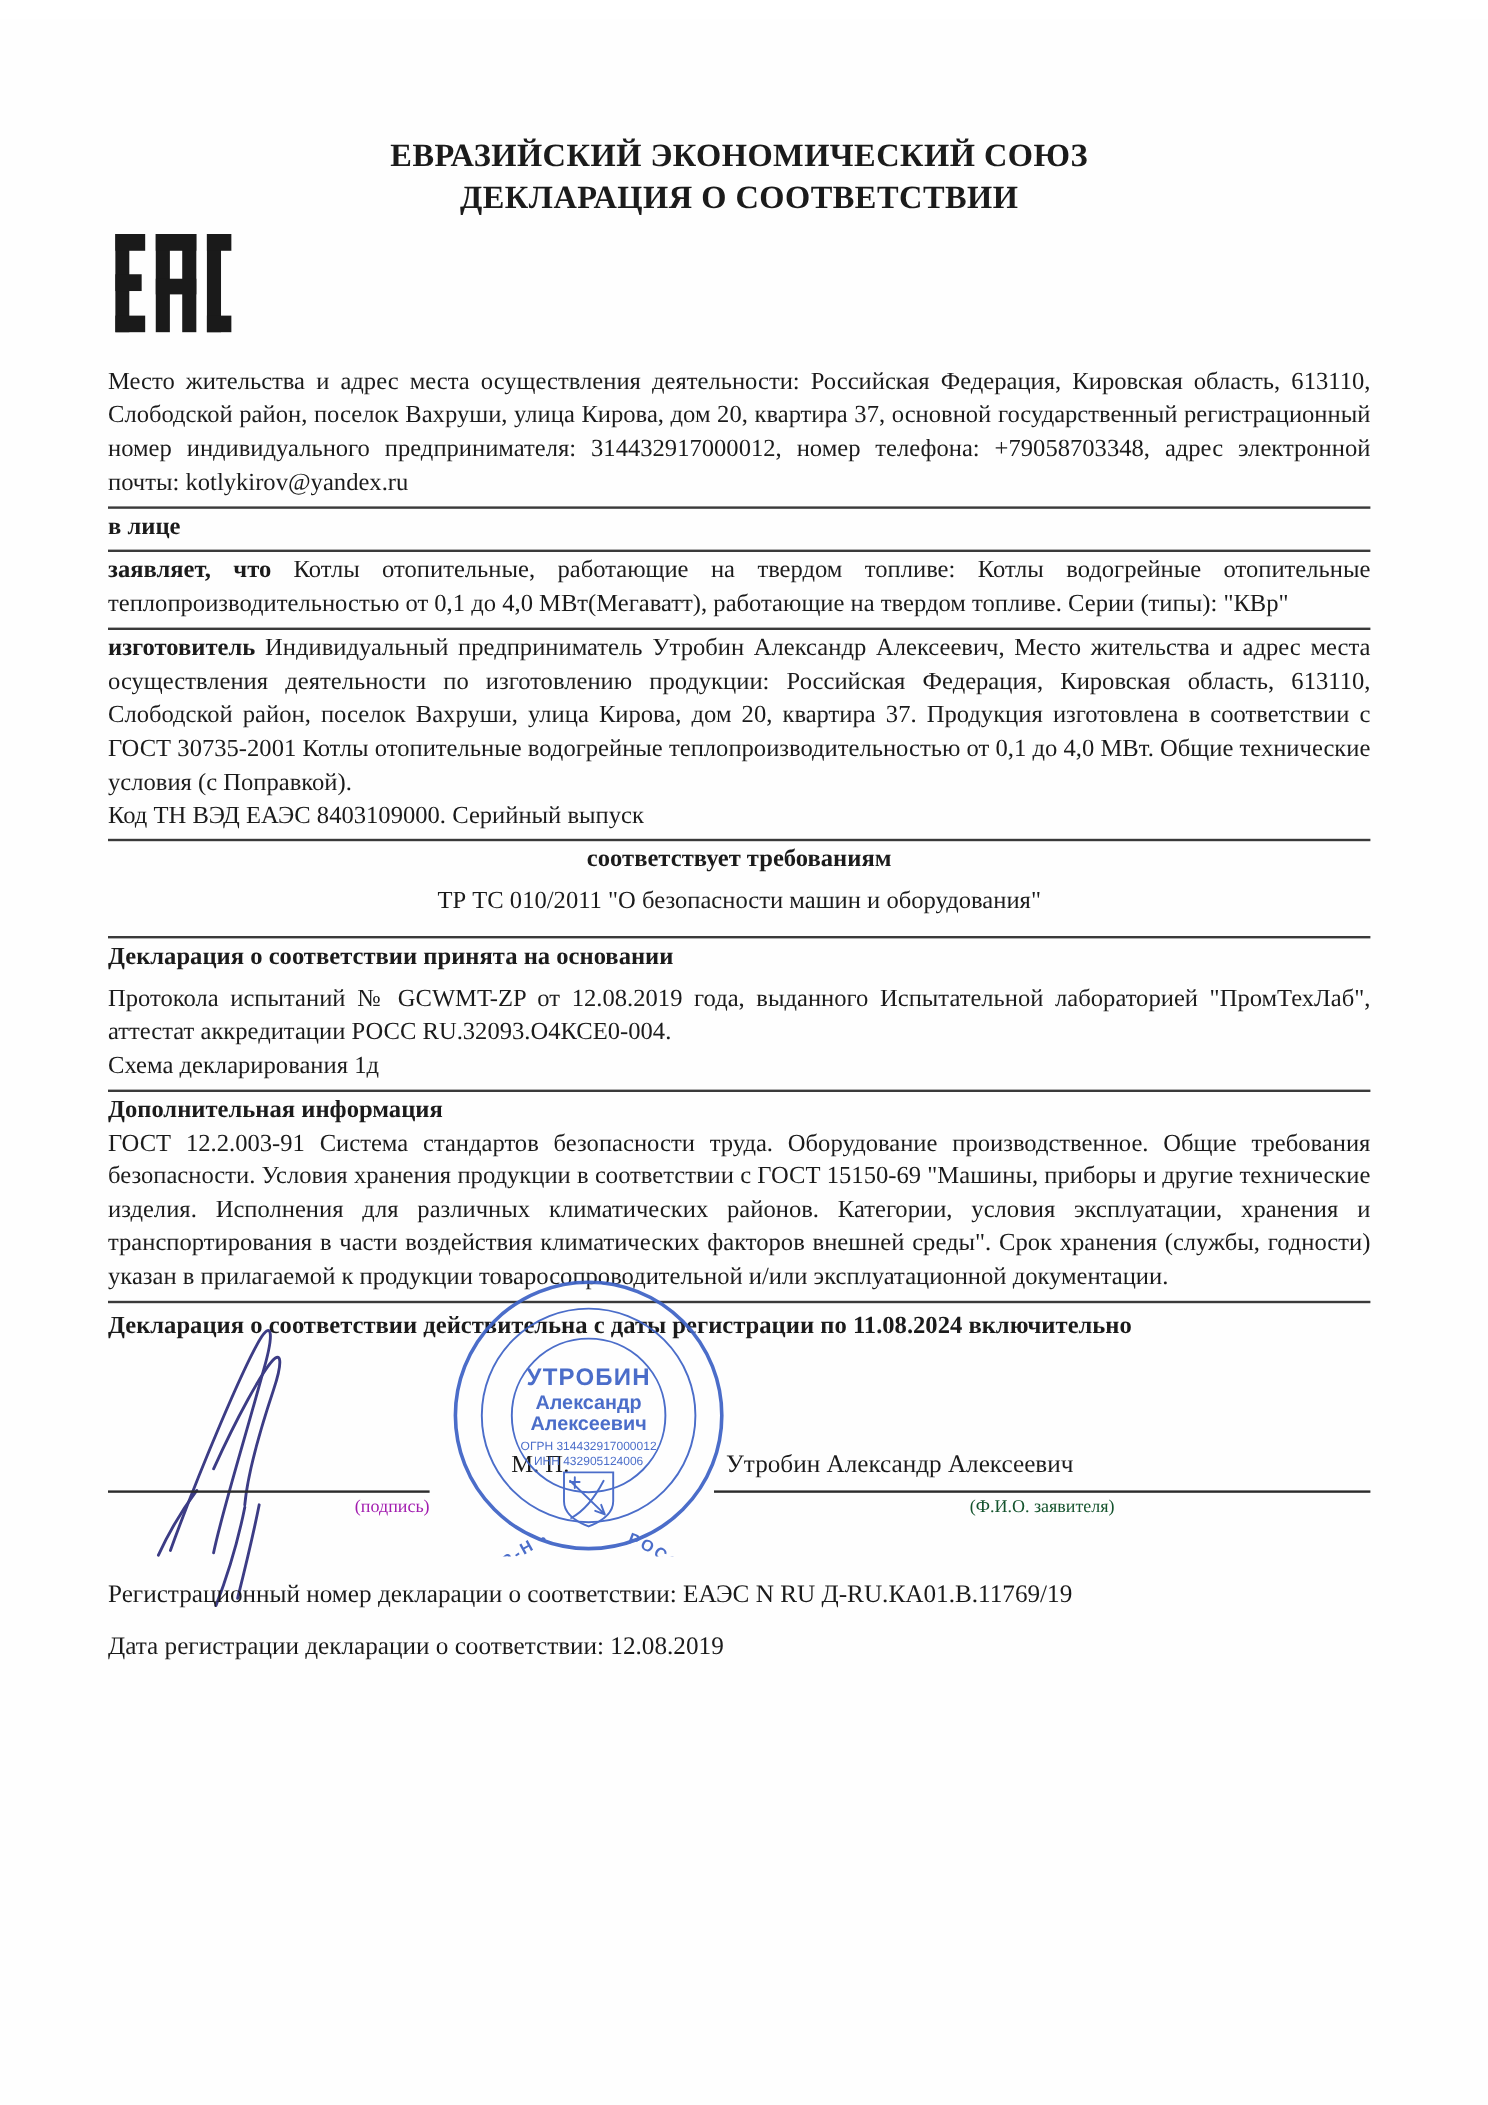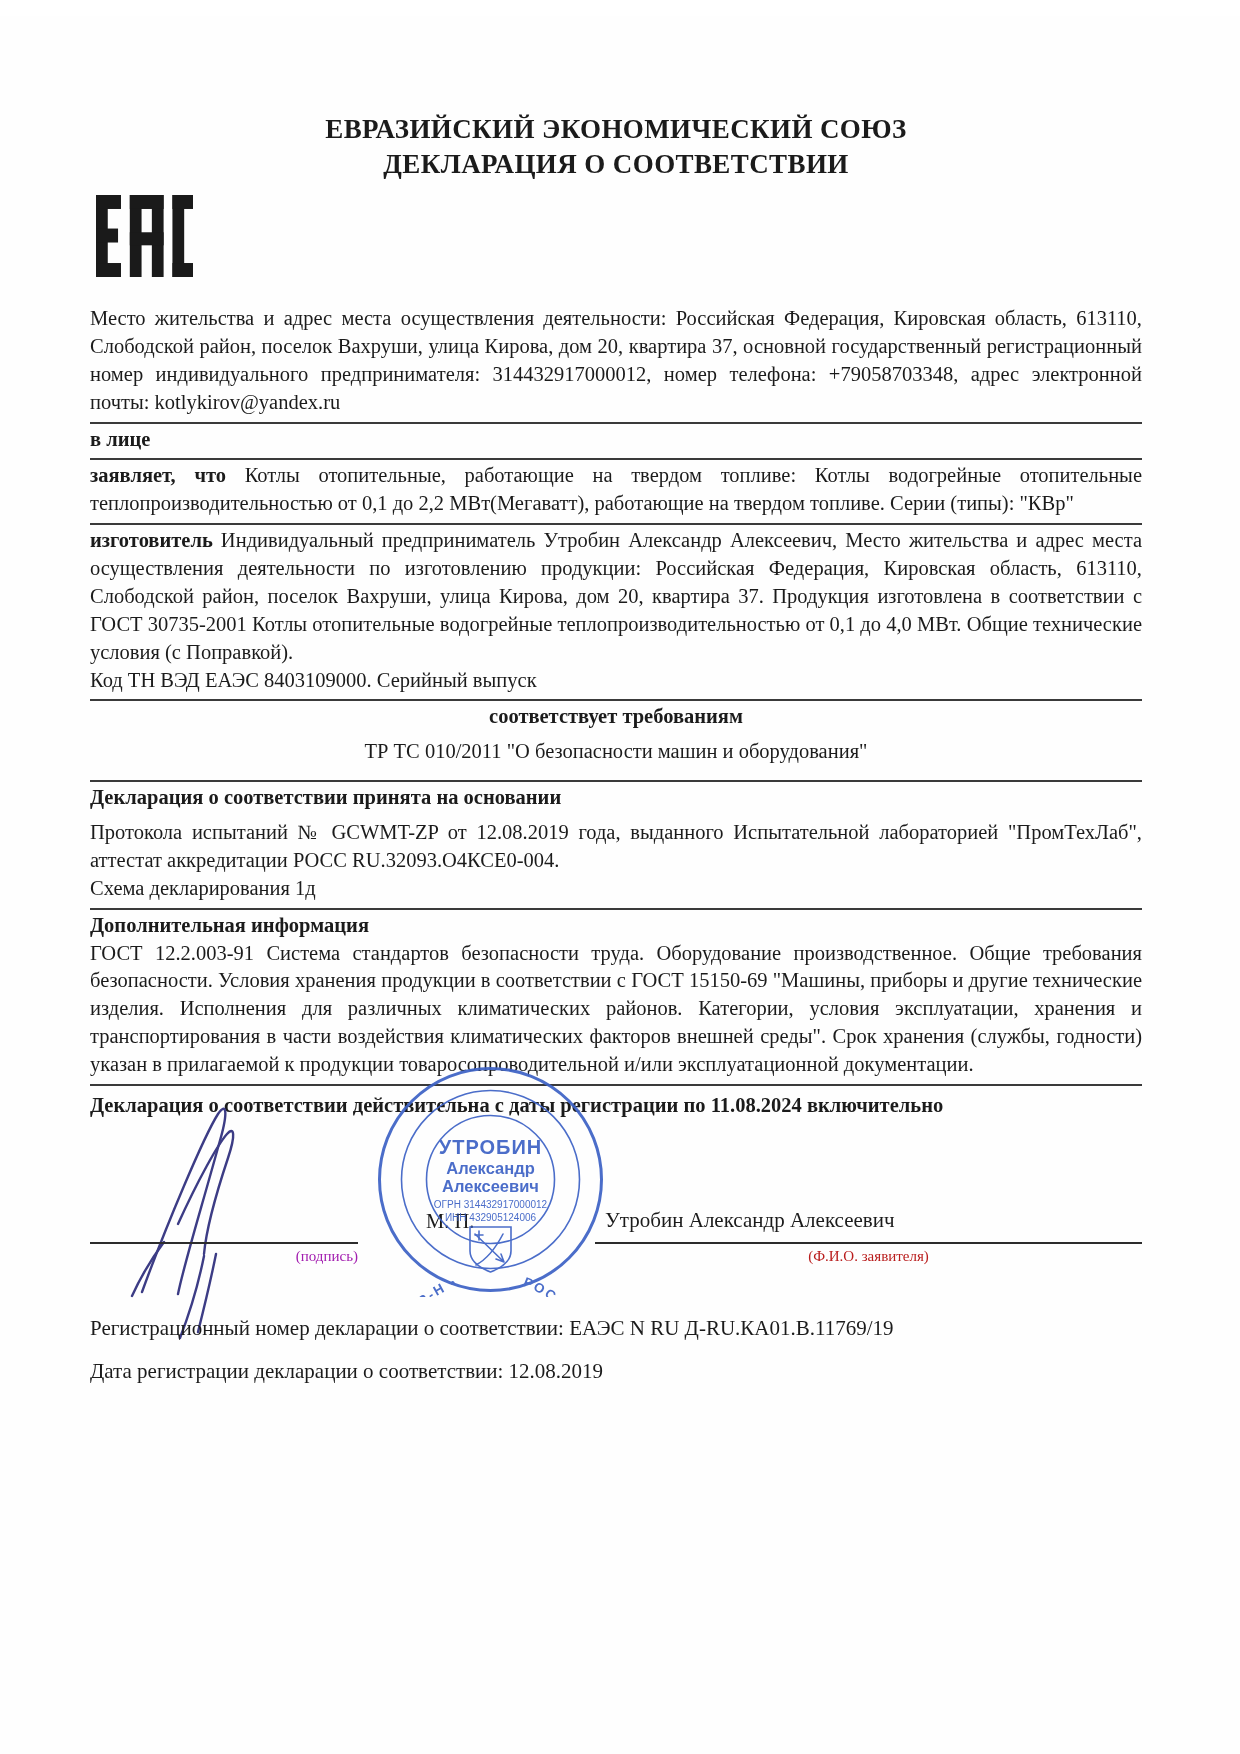--- a/index.html
+++ b/index.html
@@ -18,21 +18,21 @@
   .gap-top {margin-top:7px;}
   .pad-btm {padding-bottom:14px;text-align:center;}
   .validity {font-weight:bold; font-size:20.5px; padding-top:6px; line-height:1.36;}
   .sig-area {position:relative; height:172px; margin-top:2px;}
   .sig-svg {position:absolute; left:18px; top:-26px;}
   .sig-line {position:absolute; left:0; top:120px; width:268px; border-top:2px solid #2c2c2c;}
   .sig-caption {position:absolute; left:0; top:126px; width:268px; text-align:right; font-size:15px; color:#a21caf;}
   .mp {position:absolute; left:336px; top:88px; font-size:20.5px;}
   .fio-name {position:absolute; left:515px; top:86px; font-size:21px;}
   .fio-line {position:absolute; left:505px; top:120px; width:547px; border-top:2px solid #2c2c2c;}
-  .fio-caption {position:absolute; left:505px; top:126px; width:547px; text-align:center; font-size:15px; color:#b91c1c;}
+  .fio-caption {position:absolute; left:505px; top:126px; width:547px; text-align:center; font-size:15px; color:#14532d;}
   .stamp {position:absolute; left:283px; top:-60px; opacity:0.93;}
   .reg-line {position:relative; margin-top:22px; font-weight:normal; font-size:21px; z-index:1;}
   .reg-line.date {margin-top:18px;}
   .scan-bar {position:absolute; left:0; bottom:3px; width:735px; height:5px;
     background:linear-gradient(to right,#1d1d1d 0%,#2e2e2e 55%,#6e6e6e 85%,rgba(255,255,255,0) 100%);}
 </style>
 </head>
 <body>
 
 <div class="page">
@@ -65,21 +65,21 @@
     <div class="row just">
       <span>Место жительства и адрес места осуществления деятельности: Российская Федерация, Кировская область, 613110, Слободской район, поселок Вахруши, улица Кирова, дом 20, квартира 37, основной государственный регистрационный номер индивидуального предпринимателя: 314432917000012, номер телефона: +79058703348, адрес электронной почты: kotlykirov@yandex.ru</span>
     </div>
 
     <div class="row">
       <span class="lbl">в лице</span>
     </div>
 
     <div class="row just">
       <span class="lbl">заявляет, что</span>
-      <span>Котлы отопительные, работающие на твердом топливе: Котлы водогрейные отопительные теплопроизводительностью от 0,1 до 2,2 МВт(Мегаватт), работающие на твердом топливе. Серии (типы): "КВр"</span>
+      <span>Котлы отопительные, работающие на твердом топливе: Котлы водогрейные отопительные теплопроизводительностью от 0,1 до 4,0 МВт(Мегаватт), работающие на твердом топливе. Серии (типы): "КВр"</span>
     </div>
 
     <div class="row">
       <div class="just">
         <span class="lbl">изготовитель</span>
         <span>Индивидуальный предприниматель Утробин Александр Алексеевич, Место жительства и адрес места осуществления деятельности по изготовлению продукции: Российская Федерация, Кировская область, 613110, Слободской район, поселок Вахруши, улица Кирова, дом 20, квартира 37. Продукция изготовлена в соответствии с ГОСТ 30735-2001 Котлы отопительные водогрейные теплопроизводительностью от 0,1 до 4,0 МВт. Общие технические условия (с Поправкой).</span>
       </div>
       <div>Код ТН ВЭД ЕАЭС 8403109000. Серийный выпуск</div>
     </div>
 

